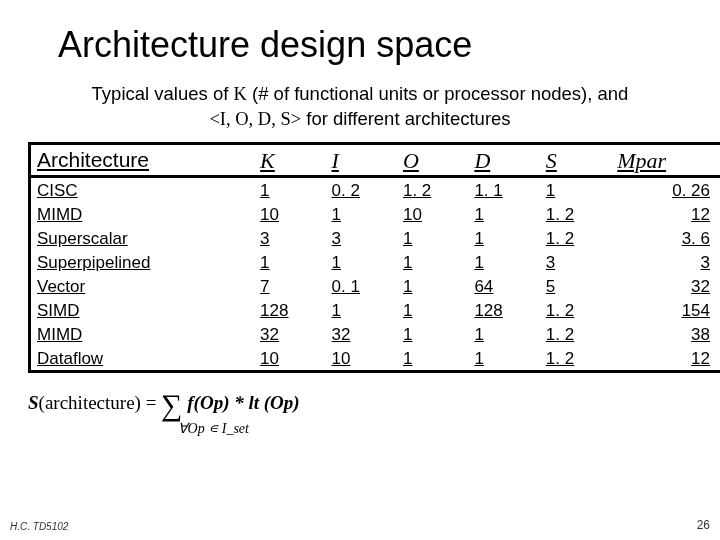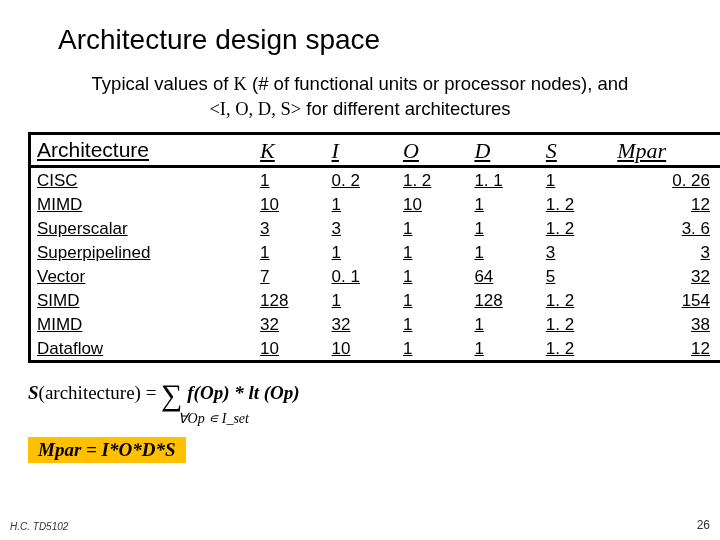--- a/index.html
+++ b/index.html
@@ -13,21 +13,21 @@
     overflow: hidden;
   }
   .slide {
     position: relative;
     width: 720px;
     height: 540px;
     box-sizing: border-box;
     padding: 20px 28px 0 28px;
   }
   .title {
-    font-size: 28px;
+    font-size: 36px;
     margin: 4px 0 14px 30px;
   }
   .subtitle {
     font-size: 18.5px;
     text-align: center;
     margin: 16px auto 10px auto;
     line-height: 1.35;
   }
   .serif { font-family: "Times New Roman", Times, serif; }
   .italic { font-style: italic; }
@@ -201,21 +201,18 @@
   </table>
 
   <div class="formula-block">
     <div class="f1">
       <span class="bold">S</span><span>(architecture) = </span><span class="sigma">∑</span>
       <span class="bold"><span> f(</span><span class="italic">Op</span><span>) * lt (</span><span class="italic">Op</span><span>)</span></span>
     </div>
     <div class="f-sub">
       <span>∀</span><span>Op ∊ I_set</span>
     </div>
-    <div>
-      <span class="mpar-eq">Mpar =  I*O*D*S</span>
-    </div>
   </div>
 
   <div class="footer-left">H.C.  TD5102</div>
   <div class="footer-right">26</div>
 
 </div>
 
 </body></html>

